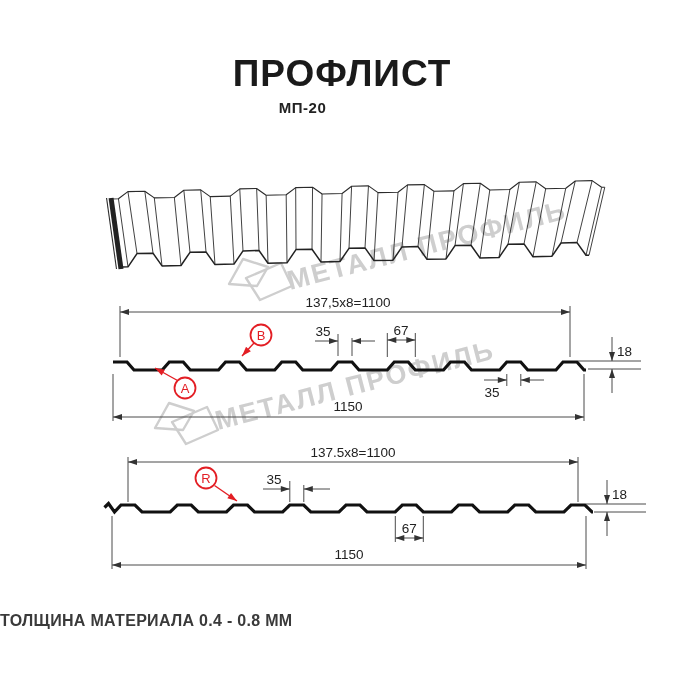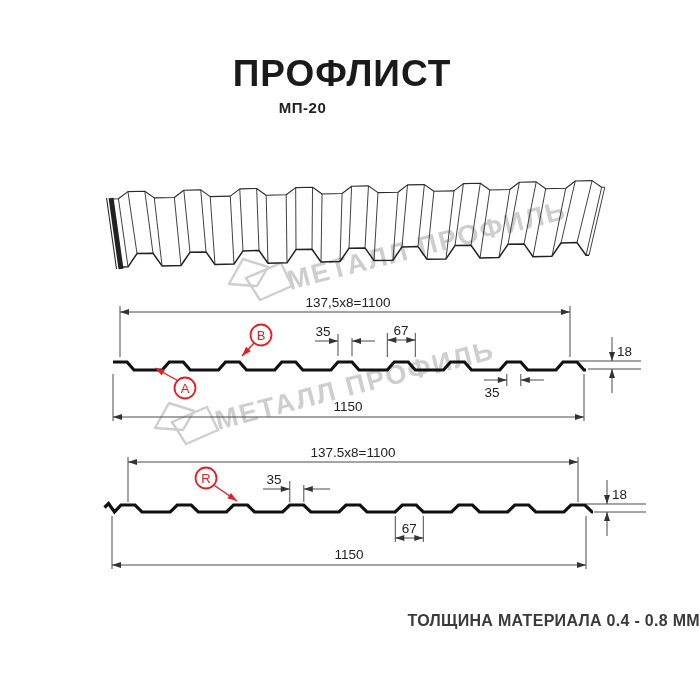--- a/index.html
+++ b/index.html
@@ -2,21 +2,21 @@
 <html><head>
 <meta charset="utf-8">
 <style>
   html,body{margin:0;padding:0;background:#fff;}
   .canvas{position:relative;width:700px;height:700px;background:#ffffff;overflow:hidden;
           font-family:"Liberation Sans",sans-serif;}
   .title{position:absolute;top:53px;left:0;width:684px;text-align:center;
          font-size:37px;font-weight:bold;color:#1a1a1a;letter-spacing:1px;}
   .subtitle{position:absolute;top:99px;left:0;width:605px;text-align:center;
             font-size:15px;font-weight:bold;color:#222;letter-spacing:.5px;}
-  .footer{position:absolute;top:612px;left:0;width:700px;text-align:right;
+  .footer{position:absolute;top:612px;left:0;width:700px;text-align:left;
           font-size:16px;font-weight:bold;color:#3a3a3a;letter-spacing:.3px;}
   svg{position:absolute;left:0;top:0;}
   .dimtxt{font-family:"Liberation Sans",sans-serif;font-size:13.5px;fill:#222;}
   .dimtxt-sm{font-family:"Liberation Sans",sans-serif;font-size:13.5px;fill:#222;}
   .lbl{font-family:"Liberation Sans",sans-serif;font-size:13px;fill:#e31e24;}
   .wmtext{font-family:"Liberation Sans",sans-serif;font-size:27px;font-weight:bold;
           fill:#c9c9c9;letter-spacing:2px;}
   .thin{stroke:#4a4a4a;stroke-width:1;fill:none;}
   .profile{stroke:#111;stroke-width:3.2;fill:none;stroke-linejoin:miter;}
   .red{stroke:#e31e24;stroke-width:1.4;fill:none;}

